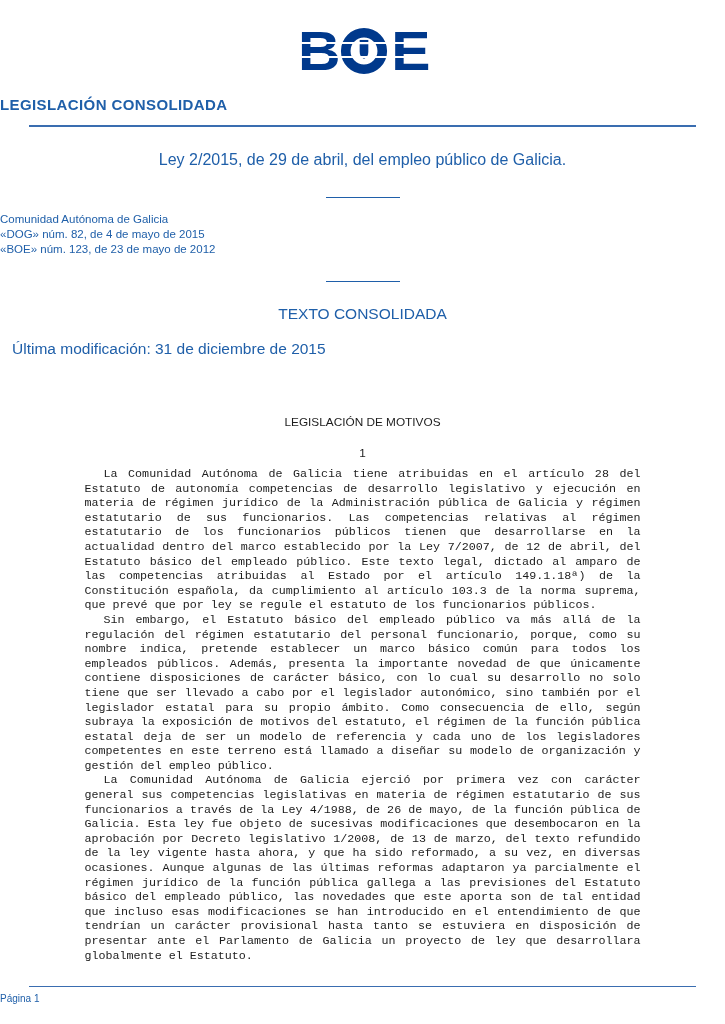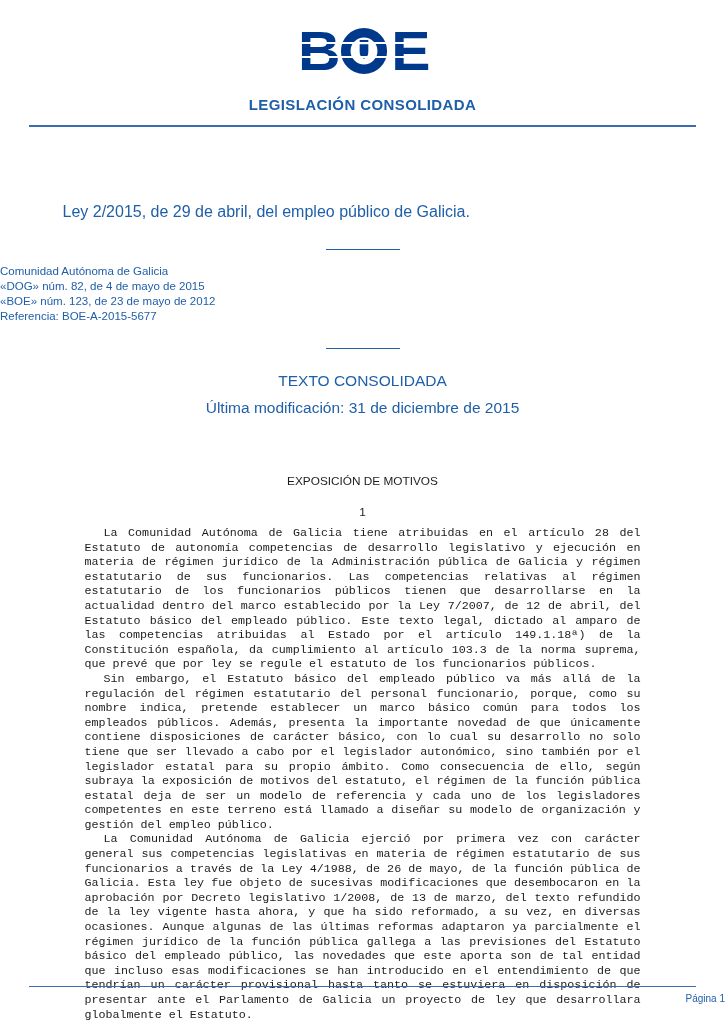--- a/index.html
+++ b/index.html
@@ -23,54 +23,54 @@
     font-size:56px;font-weight:bold;color:var(--logo-blue);
     line-height:48px;letter-spacing:-3px;transform:scaleX(1.05);
   }
   .logo::before,.logo::after{
     content:"";position:absolute;left:0;right:0;height:2px;background:#fff;z-index:2;
   }
   .logo::before{top:16px;}
   .logo::after{top:30px;}
   .logo-o{display:inline-flex;align-items:center;justify-content:center;margin:0 2px;}
   .page-title{
-    margin:20px 0 0 0;text-align:center;font-size:15px;font-weight:bold;
+    margin:20px 0 0 0;text-align:left;font-size:15px;font-weight:bold;
     color:var(--accent);letter-spacing:.4px;
   }
   .header-rule{width:667px;margin:12px auto 0;border-top:2px solid var(--rule);}
   
   .doc-title{
-    margin:76px auto 0;text-align:left;font-size:16px;font-weight:normal;
+    margin:24px auto 0;text-align:center;font-size:16px;font-weight:normal;
     color:var(--accent);width:600px;
   }
   .sep{width:74px;margin:28px auto 14px;border-top:1px solid var(--accent);}
   .sep.sep2{margin:24px auto 0;}
   .doc-meta{text-align:left;color:var(--accent);font-size:11.5px;line-height:15px;}
   .consolidated{
     margin-top:22px;text-align:center;color:var(--accent);font-size:15.5px;line-height:20px;
   }
   .last-mod{
-    margin-top:7px;text-align:center;color:var(--accent);font-size:15.5px;line-height:20px;
+    margin-top:15px;color:var(--accent);font-size:15.5px;line-height:20px;padding-left:12px;
   }
   
   .section-heading{
     margin-top:56px;text-align:center;color:var(--ink);font-size:11.8px;
   }
   .section-number{
     margin-top:17px;text-align:center;color:var(--ink);font-size:11.8px;
   }
   .body-text{width:556px;margin:7px auto 0;}
   .body-text p{
     margin:0;text-indent:19px;text-align:justify;
     font-size:11.7px;line-height:14.6px;color:var(--ink);font-family:Liberation Mono, monospace;
   }
   
   .footer{position:absolute;left:0;right:0;bottom:20px;}
   .footer-rule{width:667px;margin:0 auto;border-top:1px solid var(--rule);}
-  .footer-label{text-align:right;color:var(--accent);font-size:10px;margin-top:6px;margin-left:24px;}
+  .footer-label{text-align:left;color:var(--accent);font-size:10px;margin-top:6px;}
 </style>
 </head>
 <body>
 
 <div>
 
   <header>
     <div class="logo">
       <span class="logo-letter">B</span>
       <span class="logo-o">
@@ -88,29 +88,28 @@
 
   <main>
     <h2 class="doc-title">Ley 2/2015, de 29 de abril, del empleo público de Galicia.</h2>
 
     <div class="sep"></div>
 
     <div class="doc-meta">
       <div>Comunidad Autónoma de Galicia</div>
       <div>«DOG» núm. 82, de 4 de mayo de 2015</div>
       <div>«BOE» núm. 123, de 23 de mayo de 2012</div>
-      <div>Referencia: BOE-A-2015-5677</div>
     </div>
 
     <div class="sep sep2"></div>
 
     <div class="consolidated">TEXTO CONSOLIDADA</div>
     <div class="last-mod">Última modificación: 31 de diciembre de 2015</div>
 
-    <div class="section-heading">EXPOSICIÓN DE MOTIVOS</div>
+    <div class="section-heading">LEGISLACIÓN DE MOTIVOS</div>
     <div class="section-number">1</div>
 
     <div class="body-text">
       <p>La Comunidad Autónoma de Galicia tiene atribuidas en el artículo 28 del Estatuto de autonomía competencias de desarrollo legislativo y ejecución en materia de régimen jurídico de la Administración pública de Galicia y régimen estatutario de sus funcionarios. Las competencias relativas al régimen estatutario de los funcionarios públicos tienen que desarrollarse en la actualidad dentro del marco establecido por la Ley 7/2007, de 12 de abril, del Estatuto básico del empleado público. Este texto legal, dictado al amparo de las competencias atribuidas al Estado por el artículo 149.1.18ª) de la Constitución española, da cumplimiento al artículo 103.3 de la norma suprema, que prevé que por ley se regule el estatuto de los funcionarios públicos.</p>
       <p>Sin embargo, el Estatuto básico del empleado público va más allá de la regulación del régimen estatutario del personal funcionario, porque, como su nombre indica, pretende establecer un marco básico común para todos los empleados públicos. Además, presenta la importante novedad de que únicamente contiene disposiciones de carácter básico, con lo cual su desarrollo no solo tiene que ser llevado a cabo por el legislador autonómico, sino también por el legislador estatal para su propio ámbito. Como consecuencia de ello, según subraya la exposición de motivos del estatuto, el régimen de la función pública estatal deja de ser un modelo de referencia y cada uno de los legisladores competentes en este terreno está llamado a diseñar su modelo de organización y gestión del empleo público.</p>
       <p>La Comunidad Autónoma de Galicia ejerció por primera vez con carácter general sus competencias legislativas en materia de régimen estatutario de sus funcionarios a través de la Ley 4/1988, de 26 de mayo, de la función pública de Galicia. Esta ley fue objeto de sucesivas modificaciones que desembocaron en la aprobación por Decreto legislativo 1/2008, de 13 de marzo, del texto refundido de la ley vigente hasta ahora, y que ha sido reformado, a su vez, en diversas ocasiones. Aunque algunas de las últimas reformas adaptaron ya parcialmente el régimen jurídico de la función pública gallega a las previsiones del Estatuto básico del empleado público, las novedades que este aporta son de tal entidad que incluso esas modificaciones se han introducido en el entendimiento de que tendrían un carácter provisional hasta tanto se estuviera en disposición de presentar ante el Parlamento de Galicia un proyecto de ley que desarrollara globalmente el Estatuto.</p>
     </div>
   </main>
 
   <footer class="footer">

